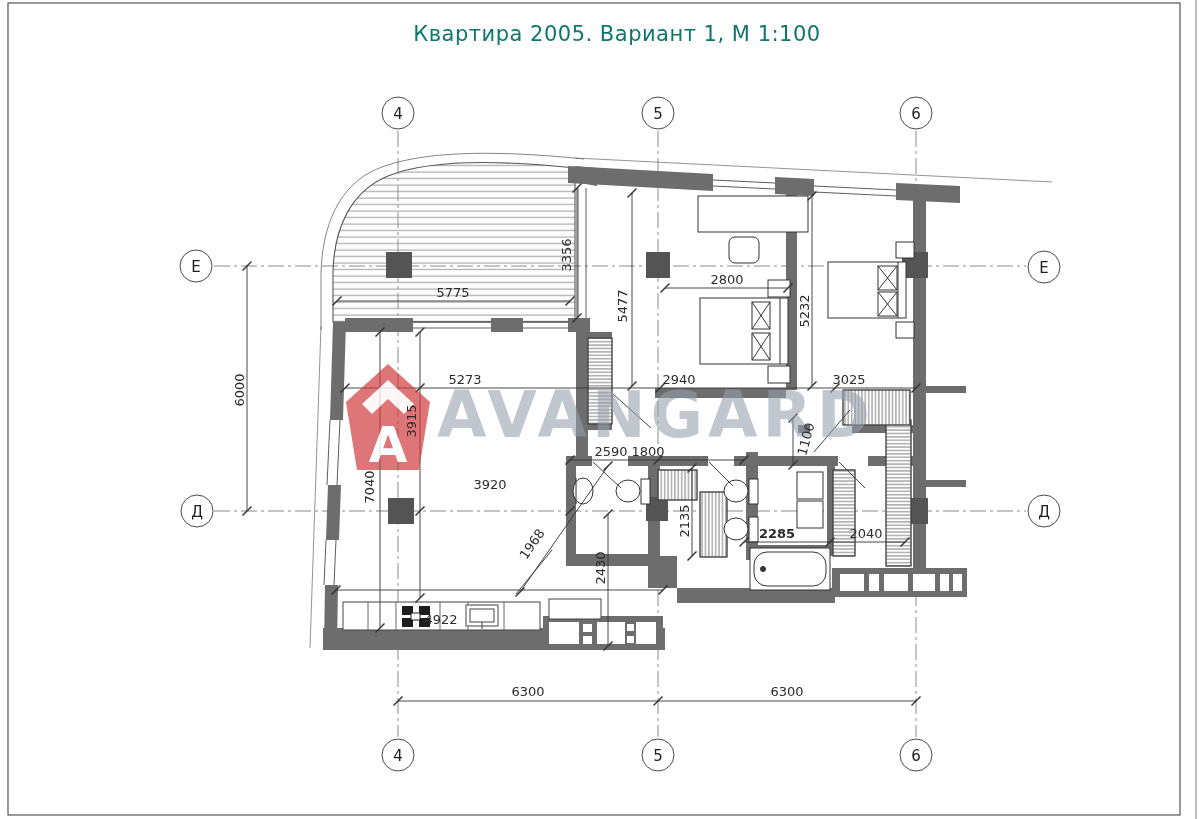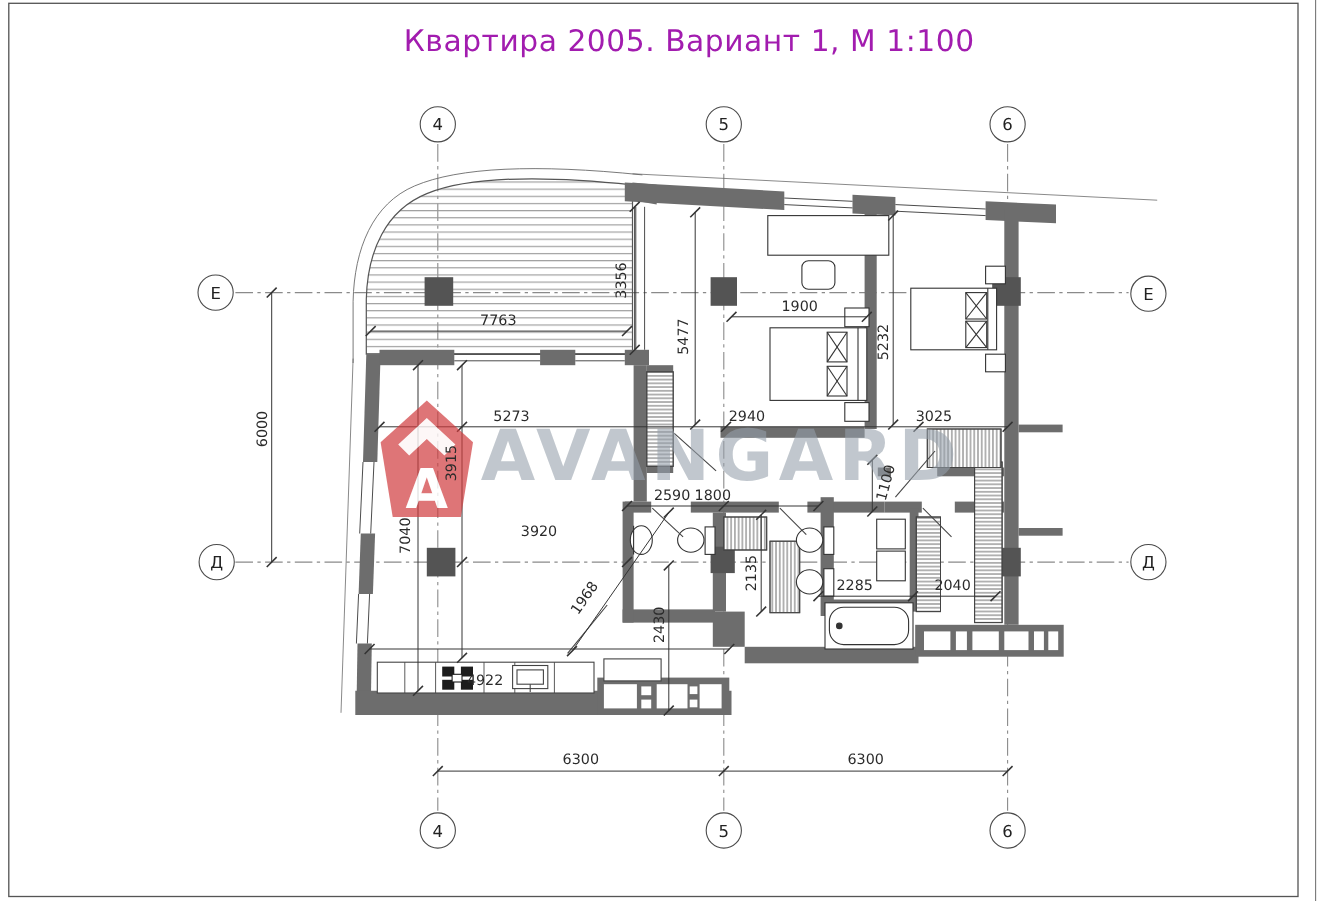--- a/index.html
+++ b/index.html
@@ -1,20 +1,20 @@
 <!DOCTYPE html>
 <html style="--wall: #6d6d6d; --column: #545454; --line: #333333; --axis: #8a8a8a; --dimText: #2b2b2b; --wmText: #96a0ab; --wmLogo: #cf3a3c;"><head>
 <meta charset="utf-8">
 <style>
   html,body{margin:0;padding:0;background:#fff;}
   #sheet{position:relative;width:1200px;height:819px;background:#fff;overflow:hidden;
          font-family:"DejaVu Sans",sans-serif;}
   #plan-svg{position:absolute;left:0;top:0;}
   #title{position:absolute;left:367px;top:22px;width:500px;text-align:center;
-         font-size:27px;color:#a21caf;letter-spacing:.5px;white-space:nowrap;}
+         font-size:21px;color:#0f766e;letter-spacing:.5px;white-space:nowrap;}
   .bubble{position:absolute;width:33px;height:33px;border:1.4px solid #4a4a4a;border-radius:50%;
           background:#fff;display:flex;align-items:center;justify-content:center;
           font-size:15px;color:#222;transform:translate(-50%,-50%);box-sizing:border-box;}
   .dim{position:absolute;font-size:13px;color:var(--dimText,#2b2b2b);white-space:nowrap;
        background:transparent;}
   #wm-text{position:absolute;left:437px;top:378px;font-size:64px;font-weight:bold;
            letter-spacing:5px;color:var(--wmText,#96a0ab);opacity:.58;white-space:nowrap;}
 </style>
 </head>
 <body>
@@ -343,37 +343,37 @@
       <div class="bubble" style="left: 916px; top: 113px;">6</div>
       <div class="bubble" style="left: 398px; top: 755px;">4</div>
       <div class="bubble" style="left: 658px; top: 755px;">5</div>
       <div class="bubble" style="left: 916px; top: 755px;">6</div>
       <div class="bubble" style="left: 196px; top: 266px;">Е</div>
       <div class="bubble" style="left: 197px; top: 511px;">Д</div>
       <div class="bubble" style="left: 1044px; top: 267px;">Е</div>
       <div class="bubble" style="left: 1044px; top: 511px;">Д</div>
     </div>
 <div id="dims">
-      <span class="dim" style="left: 453px; top: 292px; transform: translate(-50%, -50%) rotate(0deg);">7763</span>
+      <span class="dim" style="left: 453px; top: 292px; transform: translate(-50%, -50%) rotate(0deg);">5775</span>
       <span class="dim" style="left: 566px; top: 255px; transform: translate(-50%, -50%) rotate(-90deg);">3356</span>
-      <span class="dim" style="left: 727px; top: 279px; transform: translate(-50%, -50%) rotate(0deg);">1900</span>
+      <span class="dim" style="left: 727px; top: 279px; transform: translate(-50%, -50%) rotate(0deg);">2800</span>
       <span class="dim" style="left: 622px; top: 306px; transform: translate(-50%, -50%) rotate(-90deg);">5477</span>
       <span class="dim" style="left: 804px; top: 311px; transform: translate(-50%, -50%) rotate(-90deg);">5232</span>
       <span class="dim" style="left: 239px; top: 390px; transform: translate(-50%, -50%) rotate(-90deg);">6000</span>
       <span class="dim" style="left: 465px; top: 379px; transform: translate(-50%, -50%) rotate(0deg); text-align: right;">5273</span>
       <span class="dim" style="left: 679px; top: 379px; transform: translate(-50%, -50%) rotate(0deg);">2940</span>
       <span class="dim" style="left: 849px; top: 379px; transform: translate(-50%, -50%) rotate(0deg);">3025</span>
       <span class="dim" style="left: 411px; top: 421px; transform: translate(-50%, -50%) rotate(-90deg);">3915</span>
       <span class="dim" style="left: 369px; top: 487px; transform: translate(-50%, -50%) rotate(-90deg);">7040</span>
       <span class="dim" style="left: 611px; top: 451px; transform: translate(-50%, -50%) rotate(0deg);">2590</span>
       <span class="dim" style="left: 648px; top: 451px; transform: translate(-50%, -50%) rotate(0deg);">1800</span>
       <span class="dim" style="left: 806px; top: 439px; transform: translate(-50%, -50%) rotate(-75deg);">1100</span>
       <span class="dim" style="left: 490px; top: 484px; transform: translate(-50%, -50%) rotate(0deg);">3920</span>
       <span class="dim" style="left: 684px; top: 521px; transform: translate(-50%, -50%) rotate(-90deg);">2135</span>
-      <span class="dim" style="left: 777px; top: 533px; transform: translate(-50%, -50%) rotate(0deg);">2285</span>
+      <span class="dim" style="left: 777px; top: 533px; transform: translate(-50%, -50%) rotate(0deg); font-weight: bold;">2285</span>
       <span class="dim" style="left: 866px; top: 533px; transform: translate(-50%, -50%) rotate(0deg); text-align: center;">2040</span>
       <span class="dim" style="left: 532px; top: 544px; transform: translate(-50%, -50%) rotate(-55deg);">1968</span>
       <span class="dim" style="left: 600px; top: 568px; transform: translate(-50%, -50%) rotate(-90deg);">2430</span>
       <span class="dim" style="left: 441px; top: 580px; transform: translate(-50%, -50%) rotate(0deg); margin-top: 39px;">4922</span>
       <span class="dim" style="left: 528px; top: 691px; transform: translate(-50%, -50%) rotate(0deg);">6300</span>
       <span class="dim" style="left: 787px; top: 691px; transform: translate(-50%, -50%) rotate(0deg);">6300</span>
     </div>
 
 </div>
 

